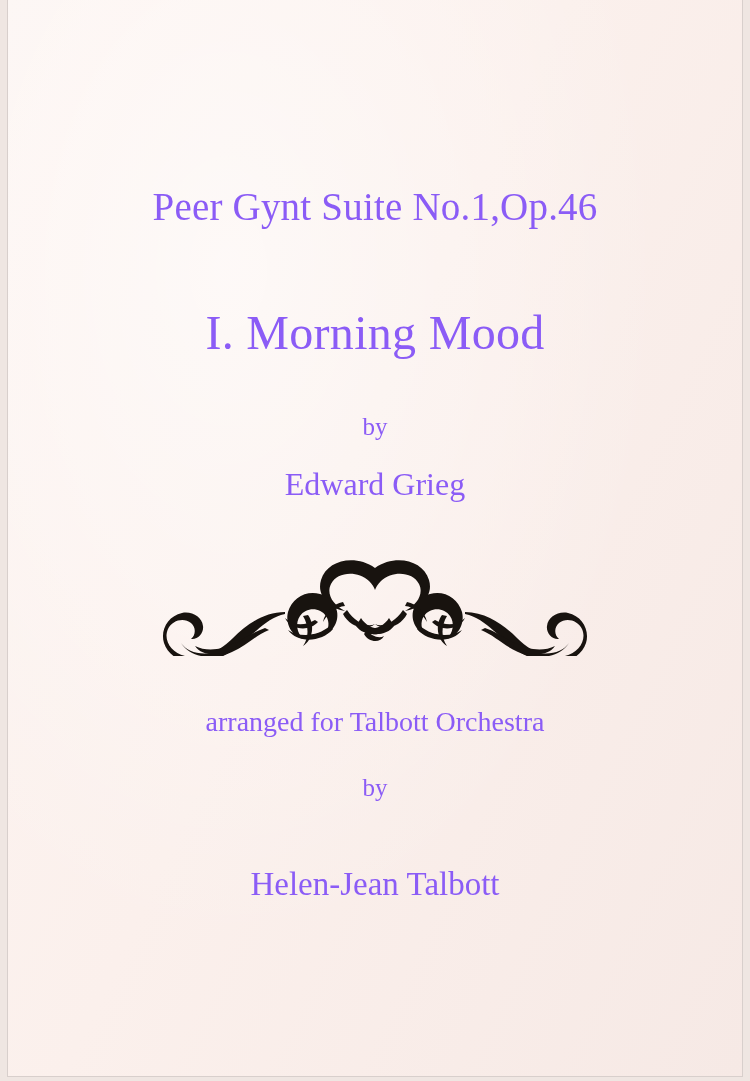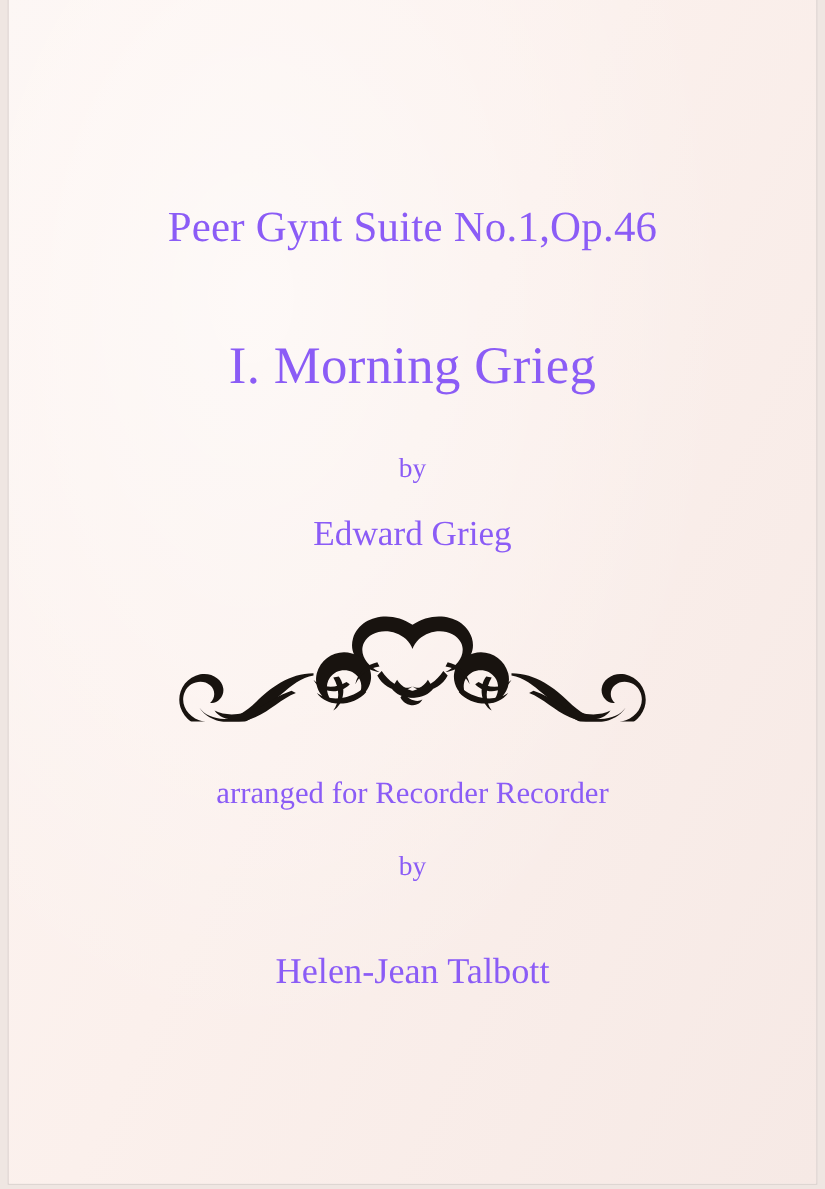--- a/index.html
+++ b/index.html
@@ -123,21 +123,21 @@
 </head>
 <body>
 
 <div class="page">
   <div class="paper-tone"></div>
 
   <div class="content">
 
     <div class="title-work">Peer Gynt Suite No.1,Op.46</div>
 
-    <div class="title-movement">I. Morning Grieg</div>
+    <div class="title-movement">I. Morning Mood</div>
 
     <div class="by-composer">by</div>
 
     <div class="composer">Edward Grieg</div>
 
     <div class="ornament">
       <svg viewBox="0 0 520 100" width="520" height="100" aria-hidden="true">
         <g fill="#18130f">
 
           <path d="M260 12
@@ -211,21 +211,21 @@
           <path d="M400 86 c 12 8 28 10 40 4 c -8 12 -30 10 -42 0 z"></path>
 
           <path d="M188 60 c 6 10 6 22 0 30 c 10 -6 12 -22 5 -31 z"></path>
           <path d="M332 60 c -6 10 -6 22 0 30 c -10 -6 -12 -22 -5 -31 z"></path>
           <path d="M228 46 c -10 2 -18 10 -20 20 c 5 -9 13 -15 22 -16 z"></path>
           <path d="M292 46 c 10 2 18 10 20 20 c -5 -9 -13 -15 -22 -16 z"></path>
         </g>
       </svg>
     </div>
 
-    <div class="arrangement">arranged for Recorder Recorder</div>
+    <div class="arrangement">arranged for Talbott Orchestra</div>
 
     <div class="by-arranger">by</div>
 
     <div class="arranger">Helen-Jean Talbott</div>
 
 
   </div>
 </div>
 
 </body></html>

